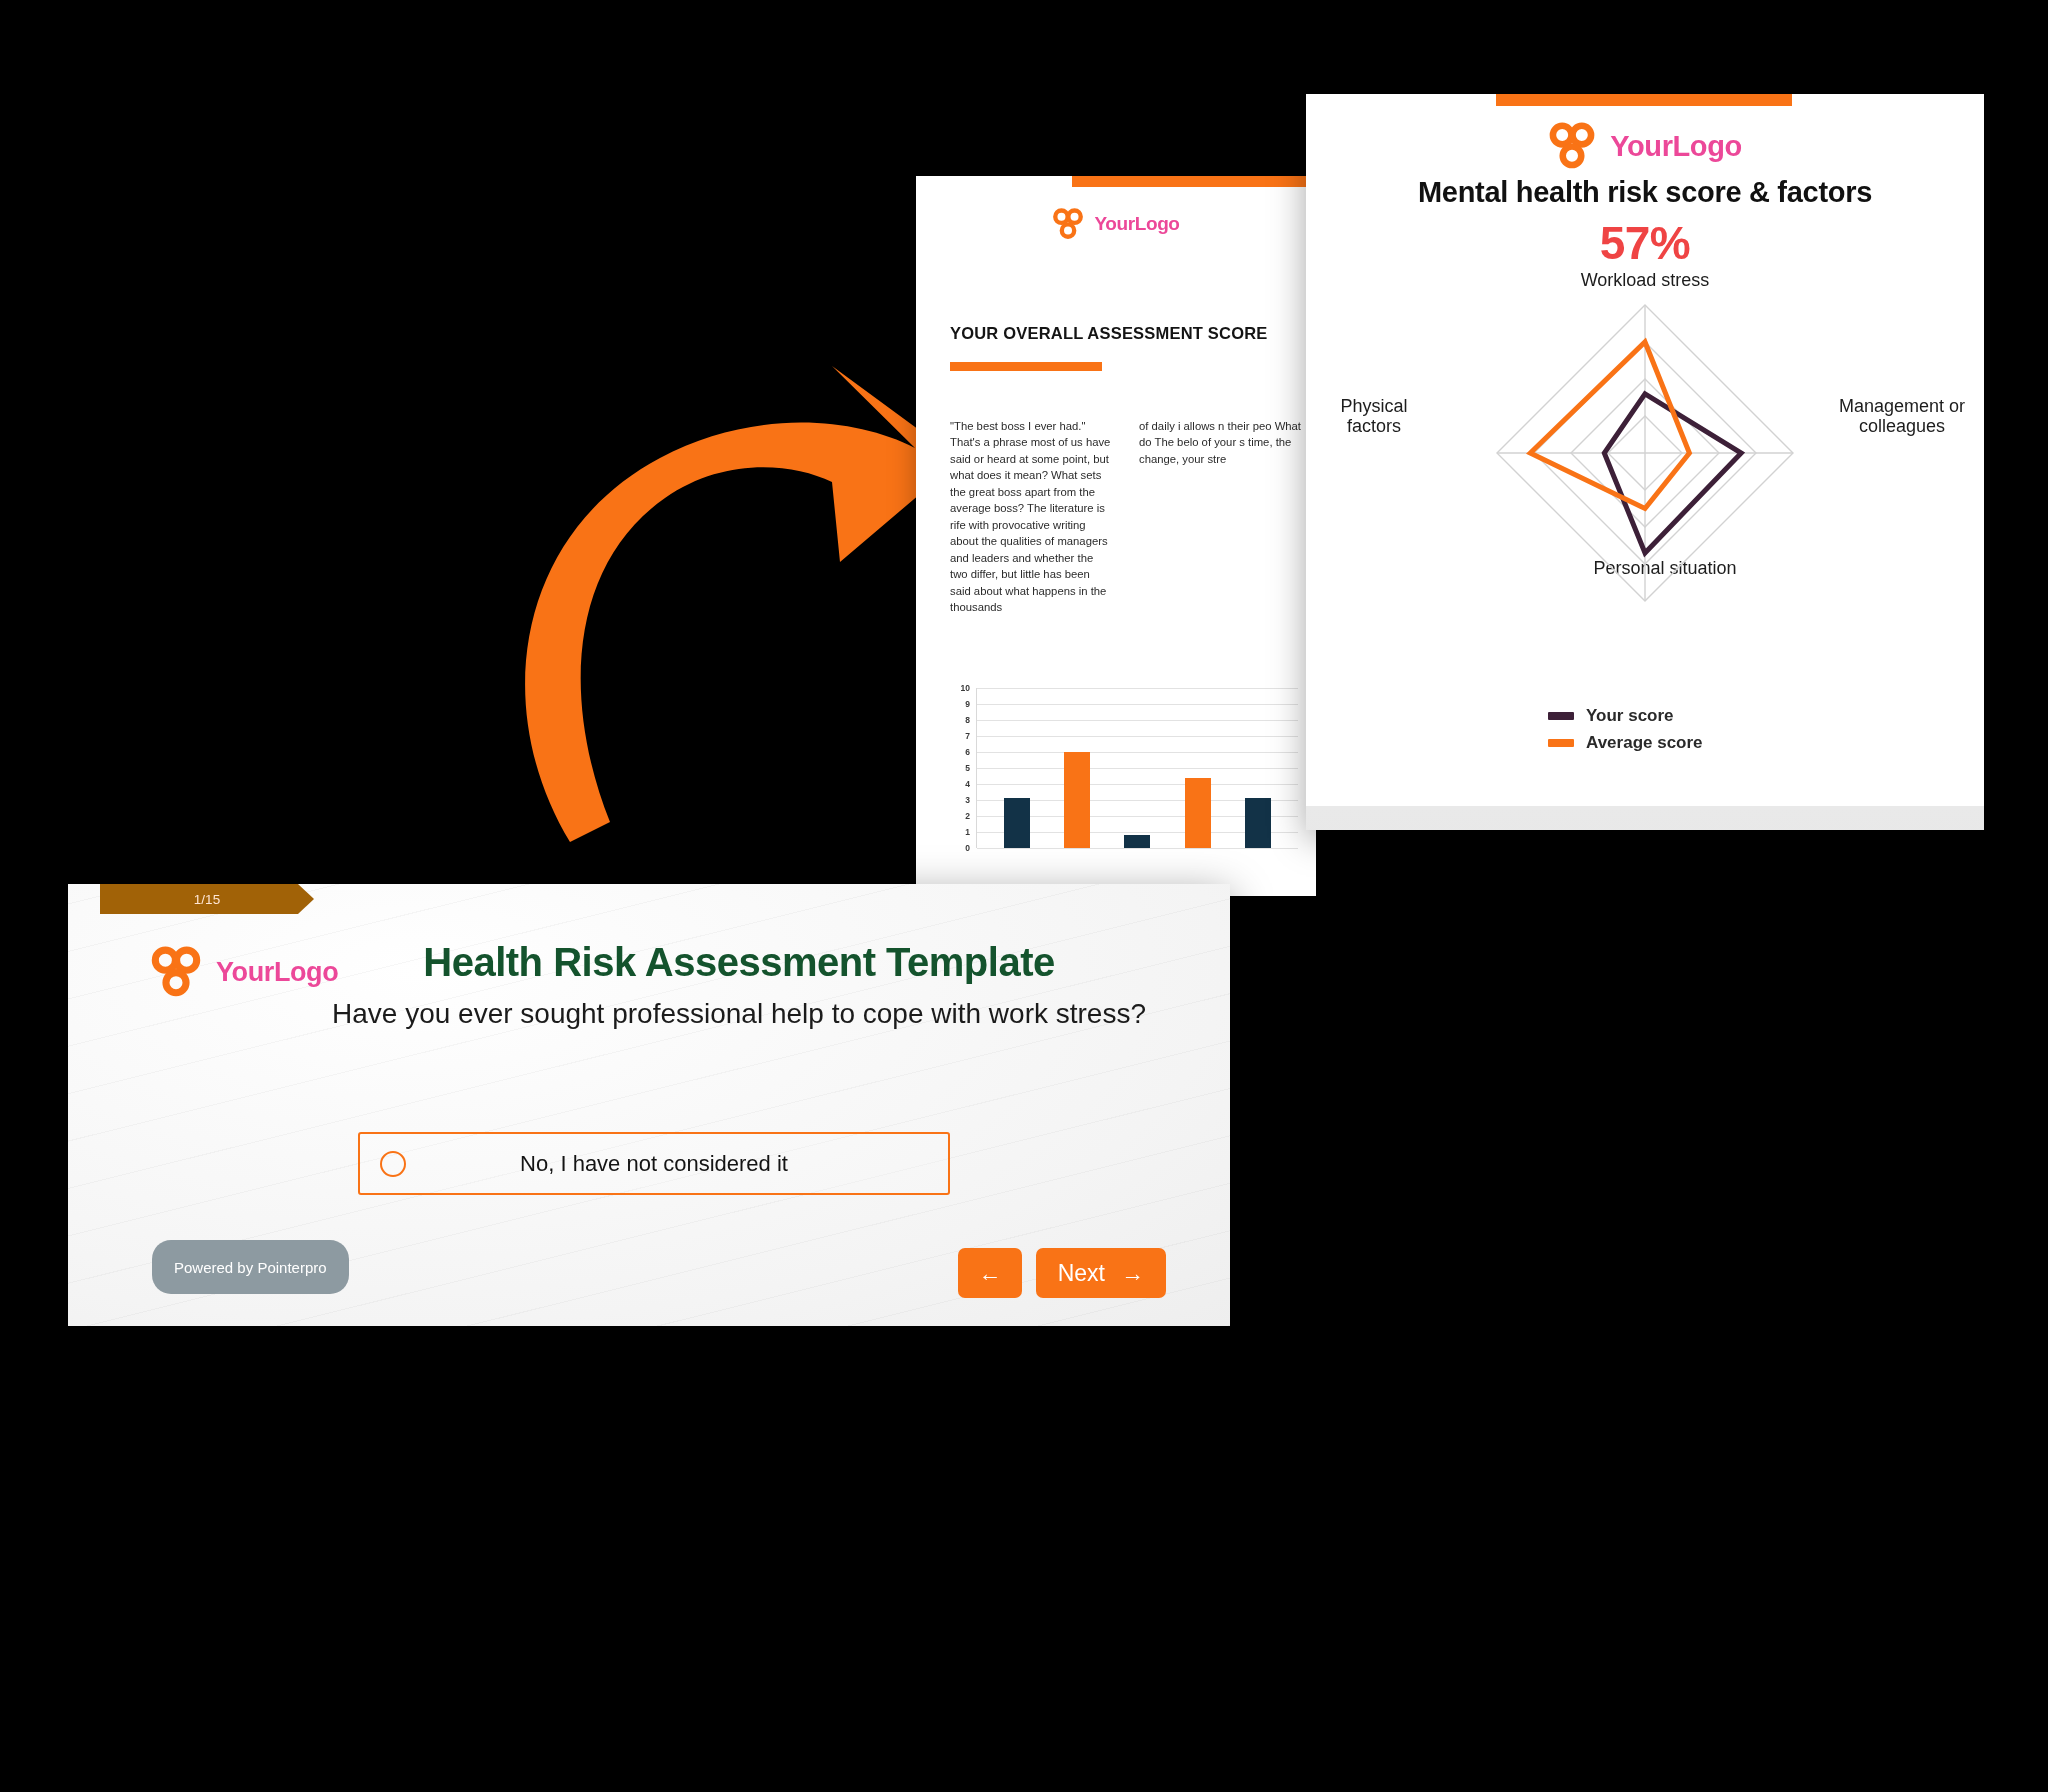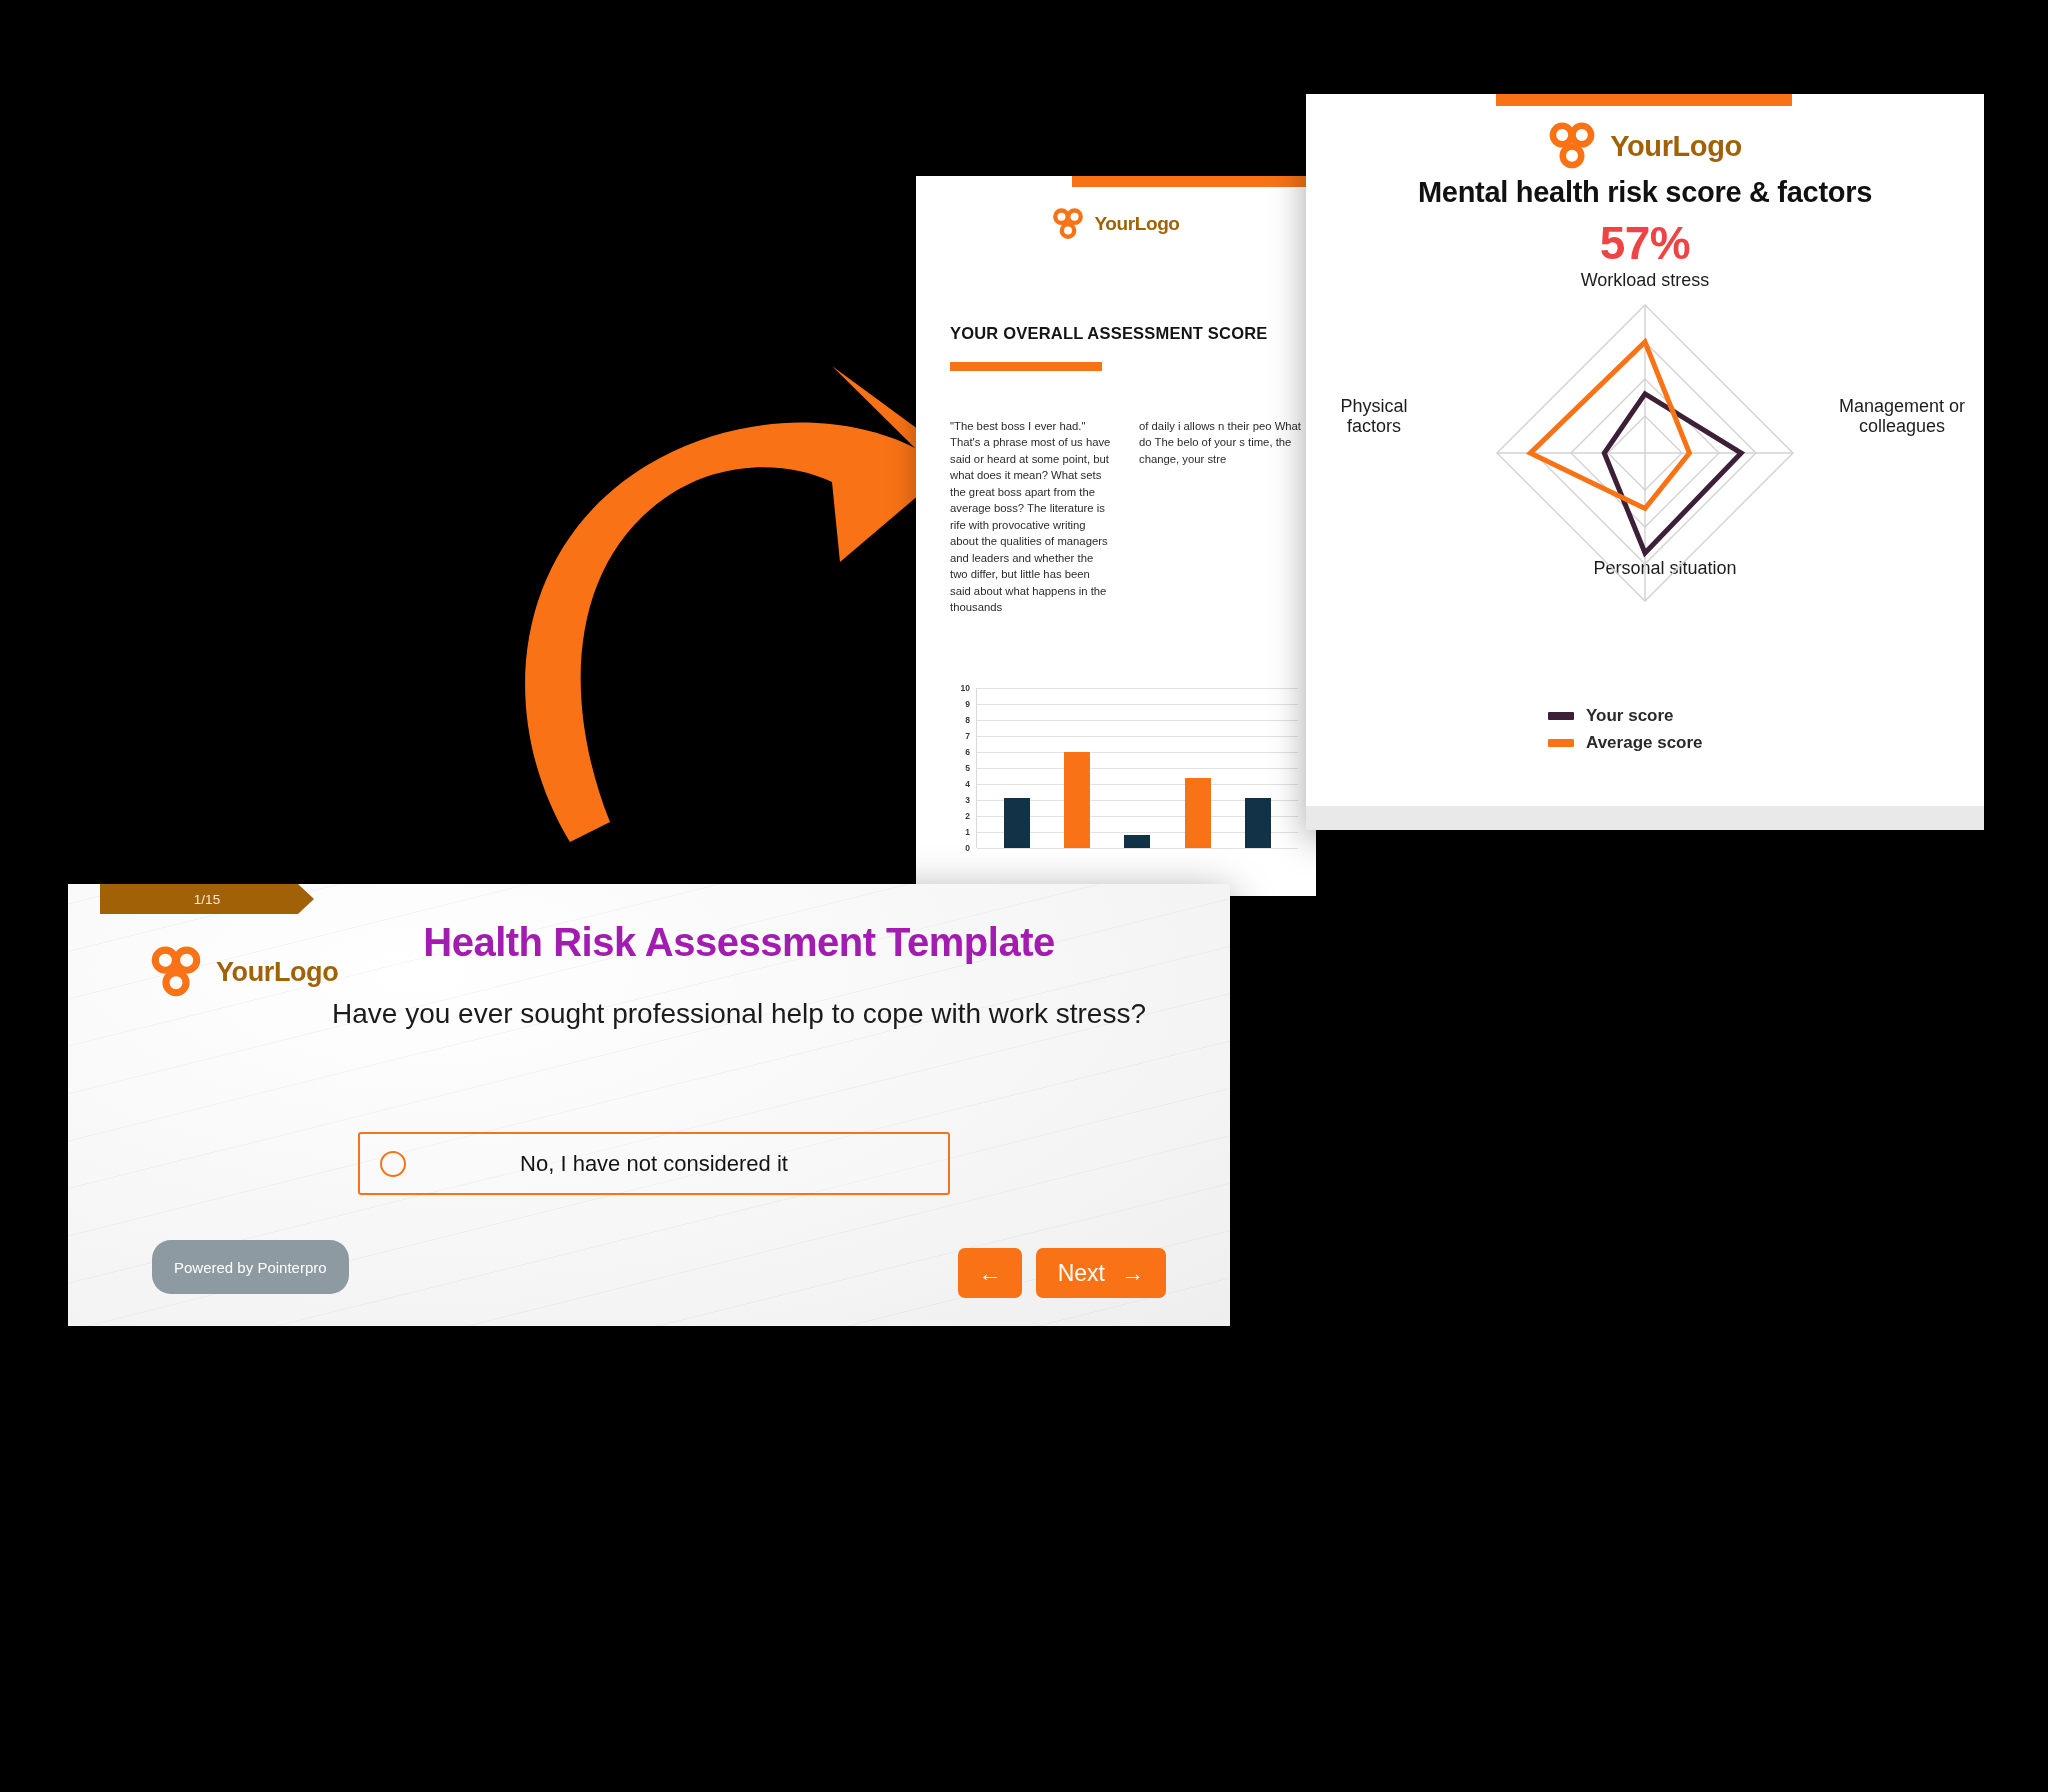--- a/index.html
+++ b/index.html
@@ -278,25 +278,25 @@
     left: 82px;
     top: 62px;
     display: flex;
     align-items: center;
     gap: 14px;
   }
   #doc-front .front-title {
     position: absolute;
     left: 240px;
     right: 60px;
-    top: 36px;
+    top: 56px;
     text-align: center;
     font-size: 40px;
     font-weight: bold;
-    color: #a21caf;
+    color: #14532d;
     letter-spacing: -0.5px;
   }
   #doc-front .front-question {
     position: absolute;
     left: 240px;
     right: 60px;
     top: 112px;
     text-align: center;
     font-size: 28px;
     color: #1b1b1b;
@@ -365,21 +365,21 @@
     font-size: 23px;
   }
   #btn-back { width: 64px; }
   #btn-next { padding: 0 22px; gap: 16px; }
 
   
   .logo-mark { display: block; }
   .logo-text {
     font-size: 27px;
     font-weight: bold;
-    color: #a16207;
+    color: #ec4899;
     letter-spacing: -0.4px;
   }
   .logo-text.sm { font-size: 19px; }
   .logo-text.md { font-size: 29px; }
 </style>
 </head>
 <body>
 
 <div class="stage">
 

